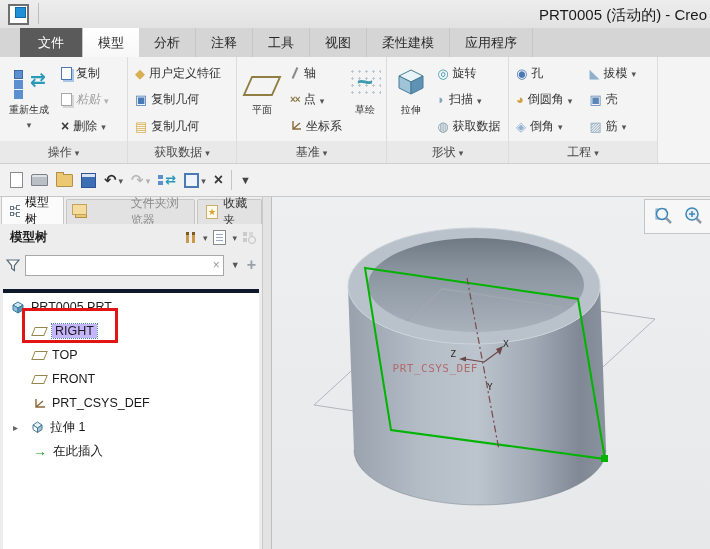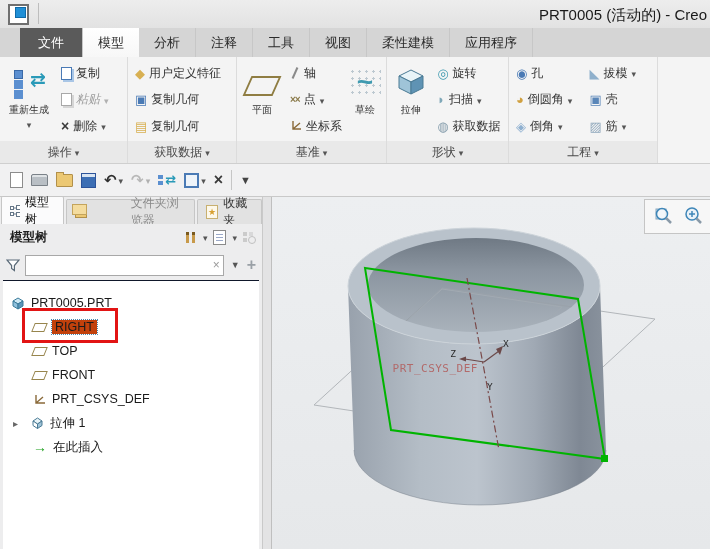--- a/index.html
+++ b/index.html
@@ -101,27 +101,27 @@
 
   
   .pfilter{height:30px;display:flex;align-items:center;gap:5px;padding:0 6px;background:#ededee;}
   .inputwrap{position:relative;flex:1;}
   .inputwrap input{width:100%;height:21px;box-sizing:border-box;border:1px solid #a8a8a8;font-size:12px;padding:0 16px 0 4px;outline:none;background:#fff;}
   .inputwrap .clr{position:absolute;right:4px;top:3px;font-size:12px;color:#9a9a9a;cursor:default;}
   .f-dd{font-size:9px;color:#555;padding:0 2px;}
   .f-plus{font-size:16px;font-weight:bold;color:#9aa0a6;line-height:1;}
 
   
-  .ptree{flex:1;background:#fff;margin:0 3px 0 3px;border-top:1px solid #0f172a;padding-top:10px;position:relative;}
+  .ptree{flex:1;background:#fff;margin:9px 3px 0 3px;border-top:4px solid #0f172a;padding-top:2px;position:relative;}
   .trow{height:24px;display:flex;align-items:center;gap:6px;font-size:12.5px;color:#1a1a1a;cursor:default;}
   .trow .lbl{white-space:nowrap;}
   .indent0{padding-left:8px;} .indent1{padding-left:30px;} .indent-exp{padding-left:10px;}
   .exp{font-size:10px;color:#666;width:12px;}
   .tp-plane{display:inline-block;width:11px;height:7px;border:1.5px solid #97854d;transform:skewX(-22deg);}
-  .sel{background:#c2410c;outline:1px dotted #4a88b0;padding:0 3px;}
+  .sel{background:#c4b5fd;outline:1px dotted #4a88b0;padding:0 3px;}
   .i-insert{font-size:14px;font-weight:bold;color:#1fa01f;line-height:1;}
   .redbox{position:absolute;left:22px;top:111px;width:90px;height:29px;border:3px solid #e21414;z-index:6;pointer-events:none;}
 
   
   .zoombox{position:absolute;top:2px;right:-4px;width:70px;height:35px;background:#f7f7f7;border:1px solid #c5c5c5;display:flex;align-items:center;justify-content:flex-start;gap:8px;padding-left:8px;box-sizing:border-box;}
   svg text{user-select:none;}
 </style>
 </head>
 <body>
 

